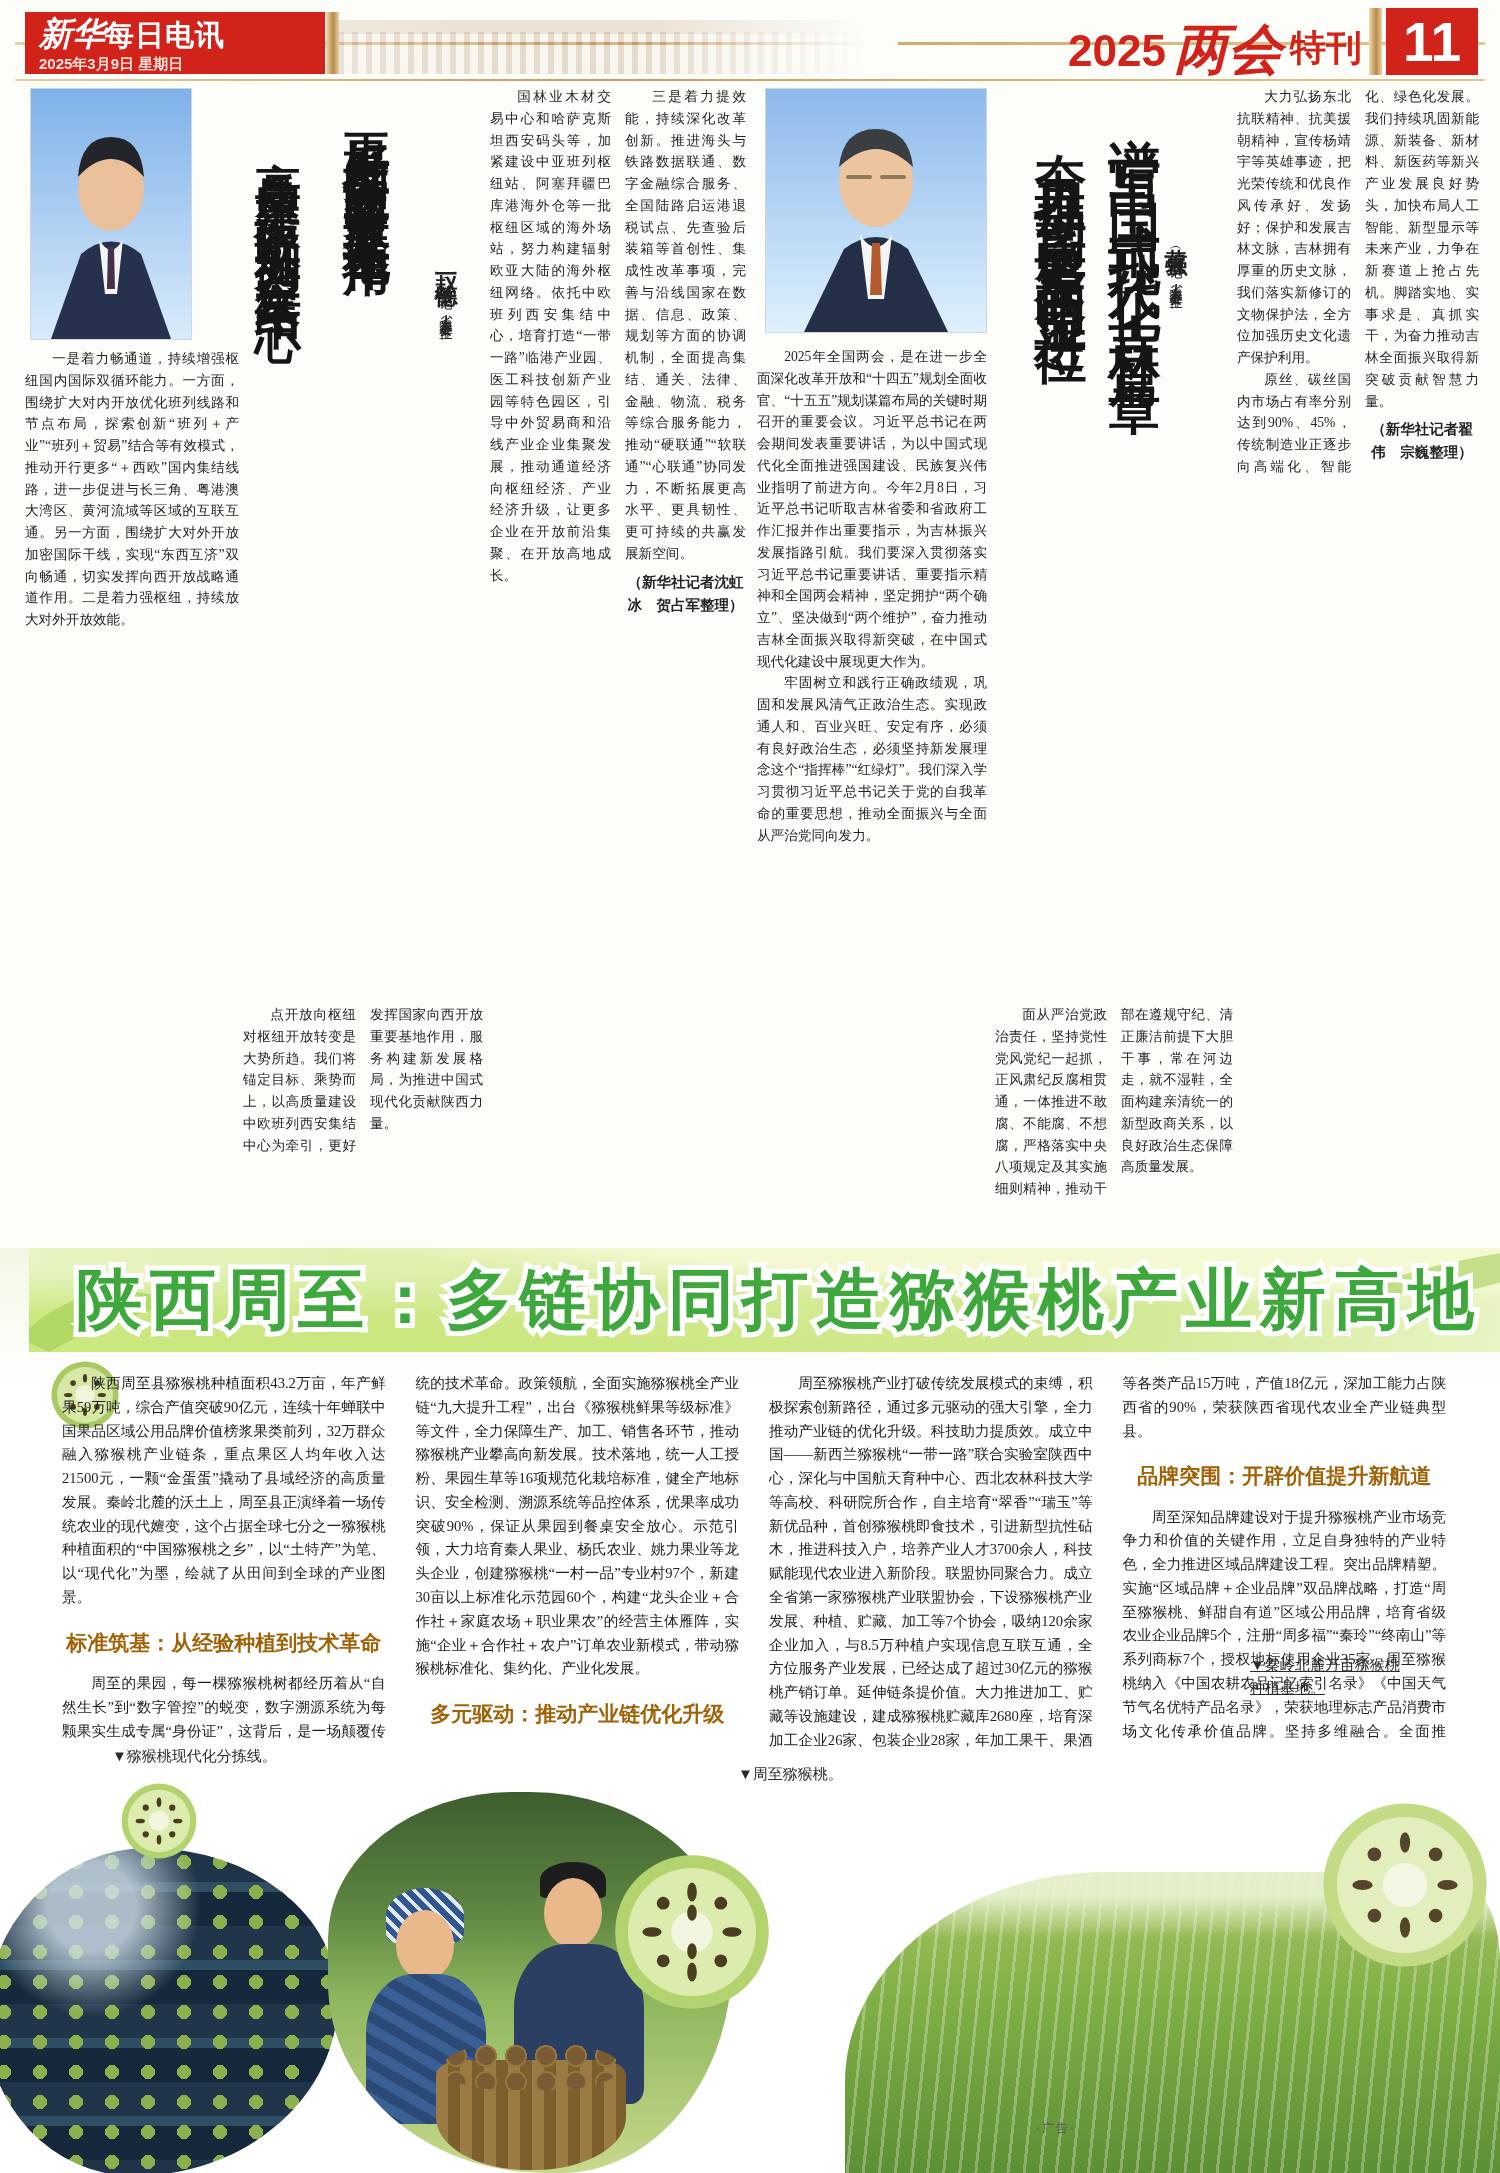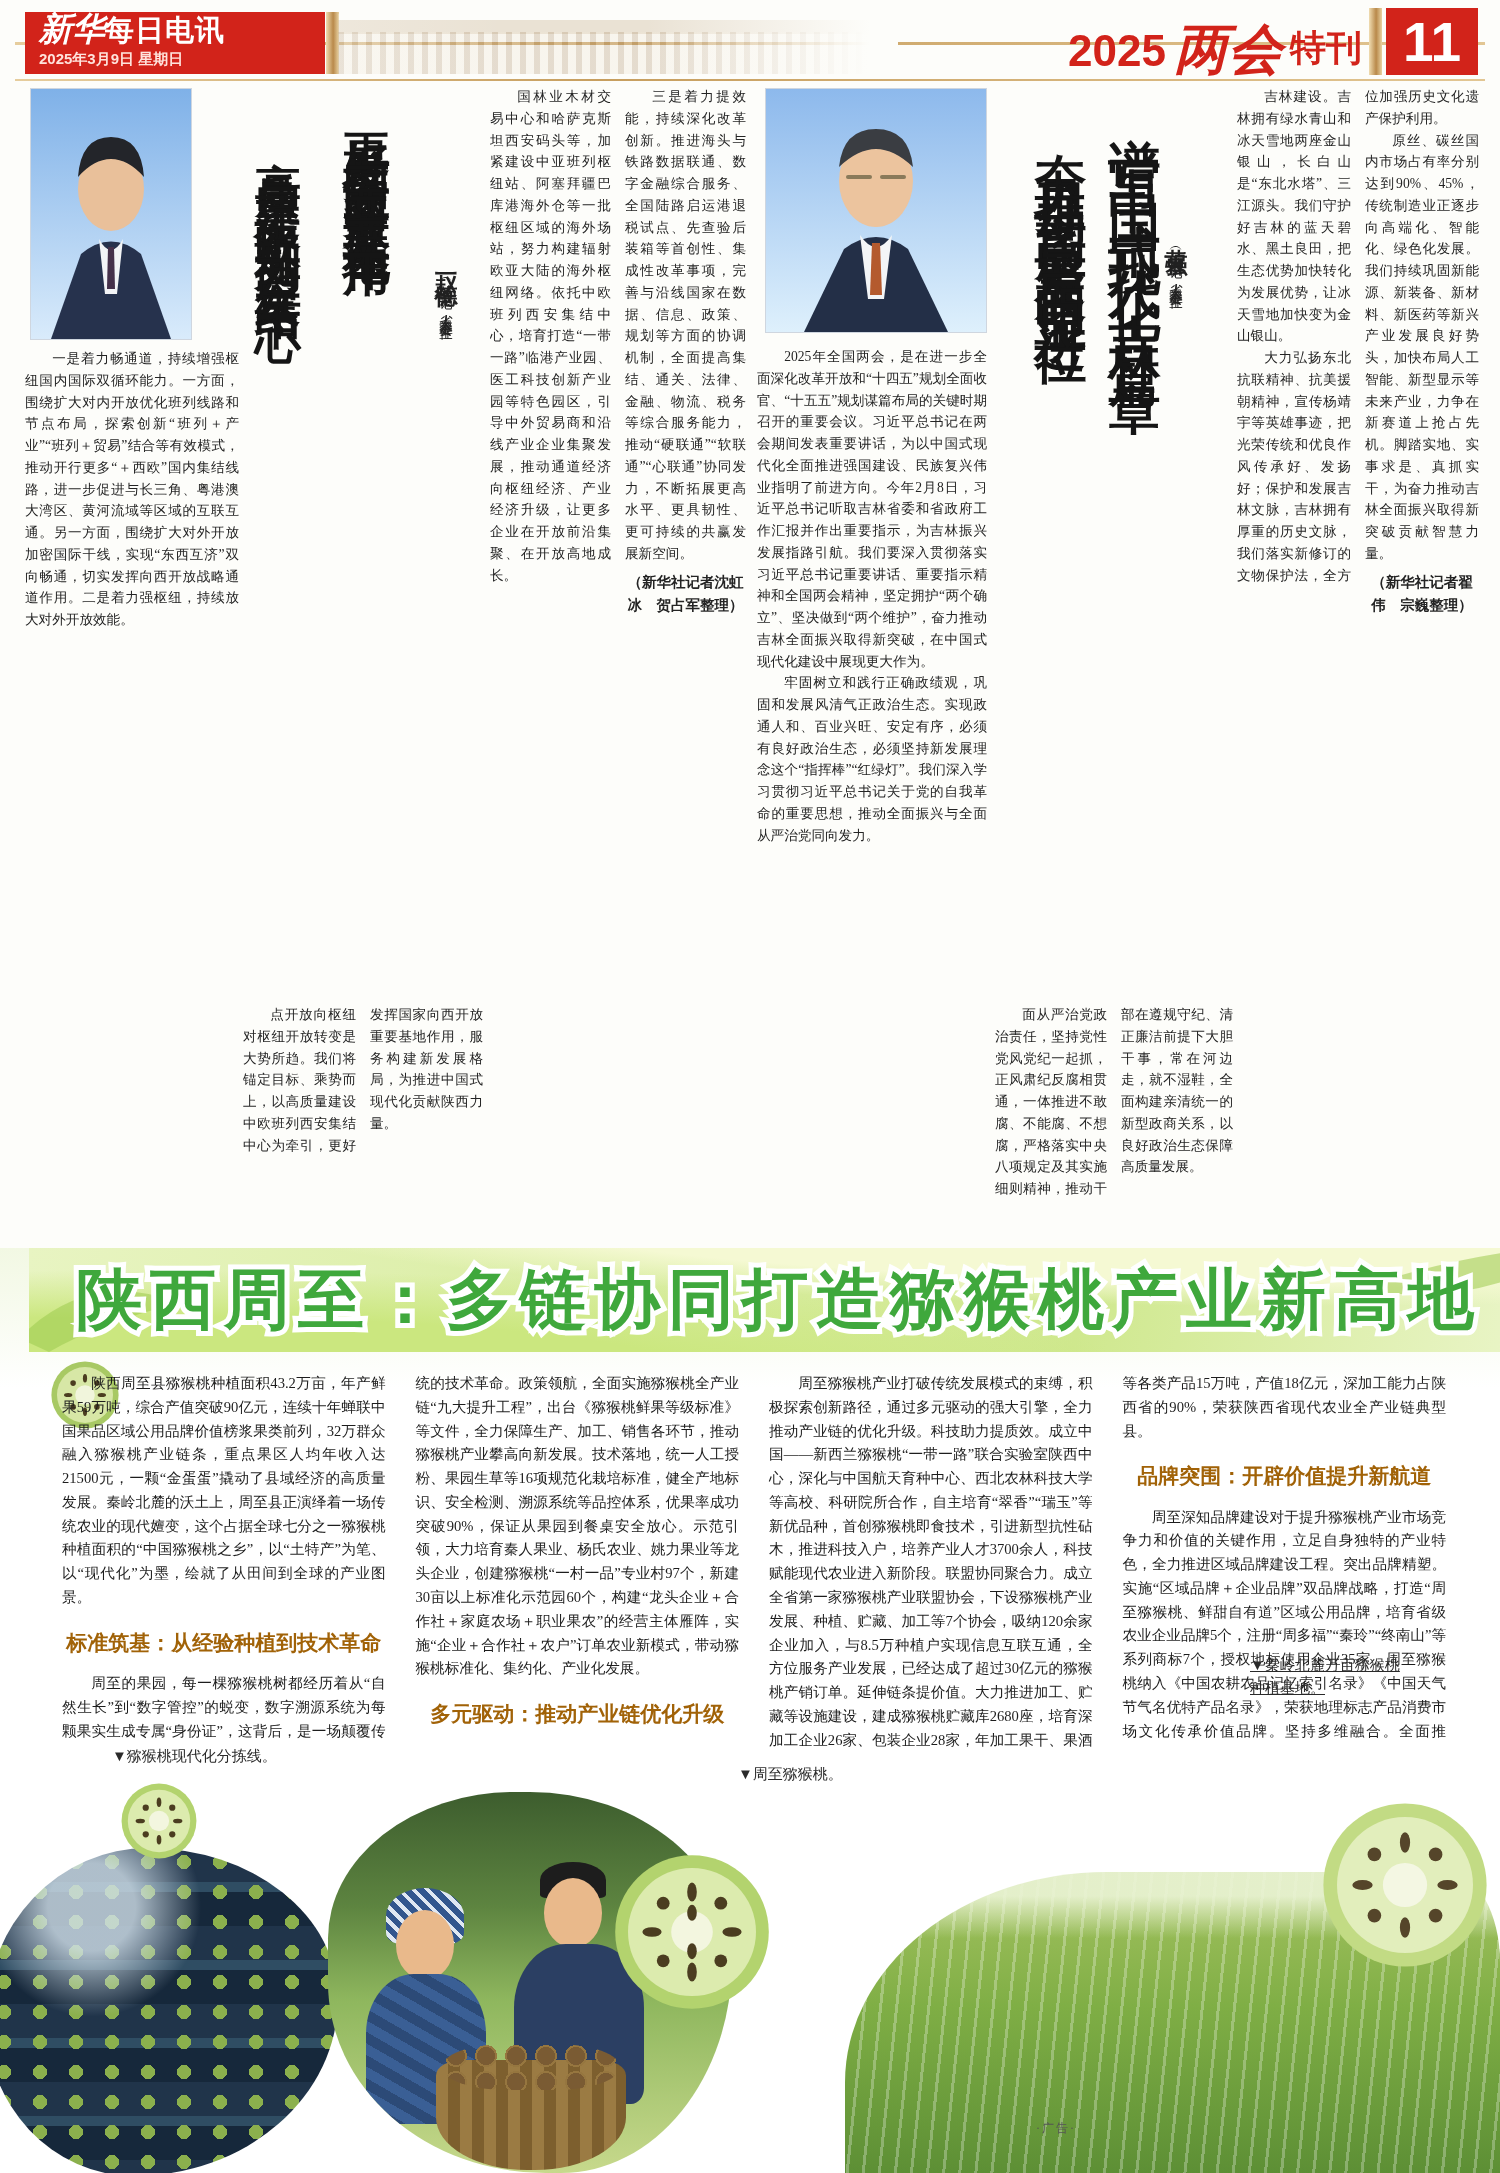--- a/index.html
+++ b/index.html
@@ -1,20 +1,20 @@
 <!DOCTYPE html>
 <html><head>
 <meta charset="utf-8">
 <style>
   html,body{margin:0;padding:0;background:#e8e8e4;}
   .page{position:relative;width:1500px;height:2173px;background:#fdfdfa;margin:0 auto;
         font-family:"Liberation Serif","DejaVu Serif",serif;color:#1d1d1d;overflow:hidden;}
   .rule-tan{position:absolute;background:linear-gradient(90deg,#e6cd9d,#c79e5e 40%,#e2c693);}
   .logo-box{position:absolute;left:25px;top:12px;width:300px;height:62px;background:#d2231a;
-            display:flex;flex-direction:column;justify-content:flex-start;padding-left:14px;box-sizing:border-box;}
+            display:flex;flex-direction:column;justify-content:flex-end;padding-left:14px;box-sizing:border-box;}
   .logo-line{color:#fff;line-height:1;white-space:nowrap;}
   .logo-script{font-size:33px;font-style:italic;font-weight:700;font-family:"DejaVu Serif",serif;}
   .logo-rest{font-size:29px;font-weight:700;font-family:"Liberation Sans",sans-serif;letter-spacing:1px;}
   .logo-date{color:#ffe3dc;font-size:15px;font-weight:700;margin-top:5px;font-family:"Liberation Sans",sans-serif;}
   .gold-bar{position:absolute;width:13px;background:linear-gradient(90deg,#f0ddb2,#b9894a 55%,#e8d2a2);}
   .hall{position:absolute;left:338px;top:14px;width:560px;height:60px;overflow:hidden;}
   .hall .bld{position:absolute;left:0;bottom:0;width:100%;height:42px;opacity:.35;
      background:
        repeating-linear-gradient(90deg,#b79d7c 0 6px,#efe6d6 6px 14px);}
   .hall .roof{position:absolute;left:0;top:6px;width:100%;height:14px;opacity:.3;background:#c0a57f;}
@@ -175,21 +175,20 @@
 
   <div class="byline vert" style="left:1162px;top:230px;height:470px;">
     <span class="byname">黄强</span><span class="bytitle">（吉林省委书记、省人大常委会主任）</span>
   </div>
 
   <div class="bodycol cols2" style="left:995px;top:1004px;width:238px;height:240px;">
     <p>面从严治党政治责任，坚持党性党风党纪一起抓，正风肃纪反腐相贯通，一体推进不敢腐、不能腐、不想腐，严格落实中央八项规定及其实施细则精神，推动干部在遵规守纪、清正廉洁前提下大胆干事，常在河边走，就不湿鞋，全面构建亲清统一的新型政商关系，以良好政治生态保障高质量发展。</p>
   </div>
 
   <div class="bodycol cols2" style="left:1237px;top:86px;width:242px;height:1158px;">
-    <p>吉林建设。吉林拥有绿水青山和冰天雪地两座金山银山，长白山是“东北水塔”、三江源头。我们守护好吉林的蓝天碧水、黑土良田，把生态优势加快转化为发展优势，让冰天雪地加快变为金山银山。</p>
     <p>大力弘扬东北抗联精神、抗美援朝精神，宣传杨靖宇等英雄事迹，把光荣传统和优良作风传承好、发扬好；保护和发展吉林文脉，吉林拥有厚重的历史文脉，我们落实新修订的文物保护法，全方位加强历史文化遗产保护利用。</p>
     <p>原丝、碳丝国内市场占有率分别达到90%、45%，传统制造业正逐步向高端化、智能化、绿色化发展。我们持续巩固新能源、新装备、新材料、新医药等新兴产业发展良好势头，加快布局人工智能、新型显示等未来产业，力争在新赛道上抢占先机。脚踏实地、实事求是、真抓实干，为奋力推动吉林全面振兴取得新突破贡献智慧力量。</p>
     <p class="credit">（新华社记者翟伟　宗巍整理）</p>
   </div>
 
   <div class="bottom-section">
 
     <div class="banner">
       <svg width="1500" height="104">
         <path class="leaf" d="M-10 90 Q60 20 150 55 Q70 75 20 104 Z" fill="#9ccb4f" opacity="0.5"></path>

